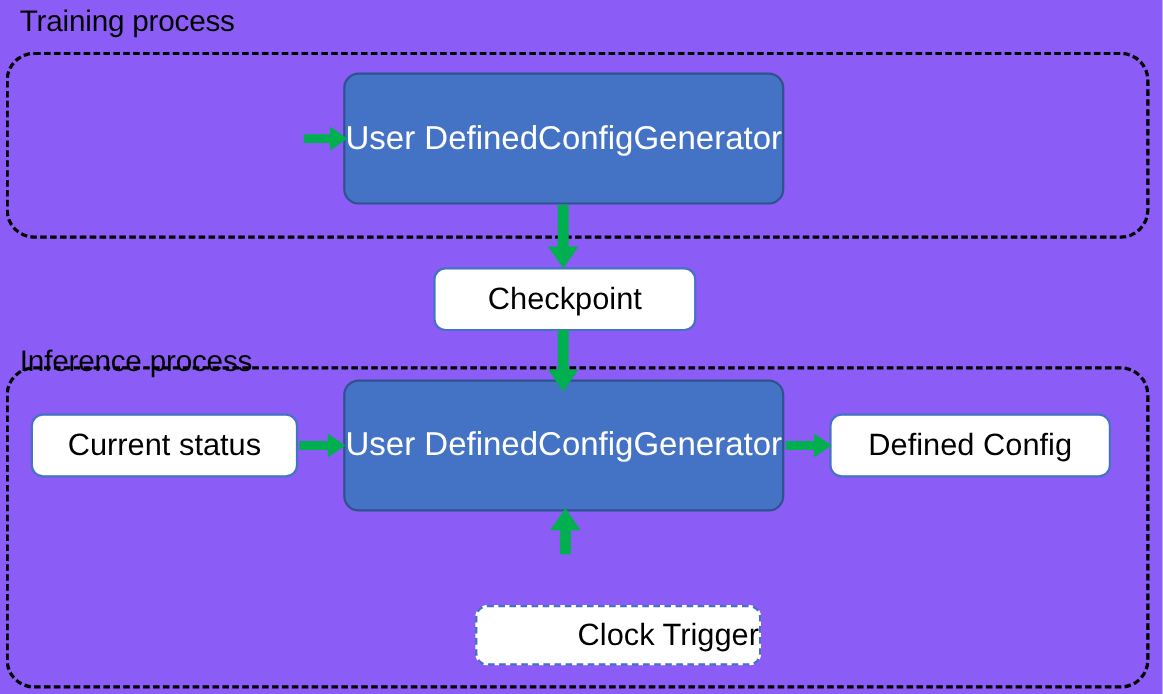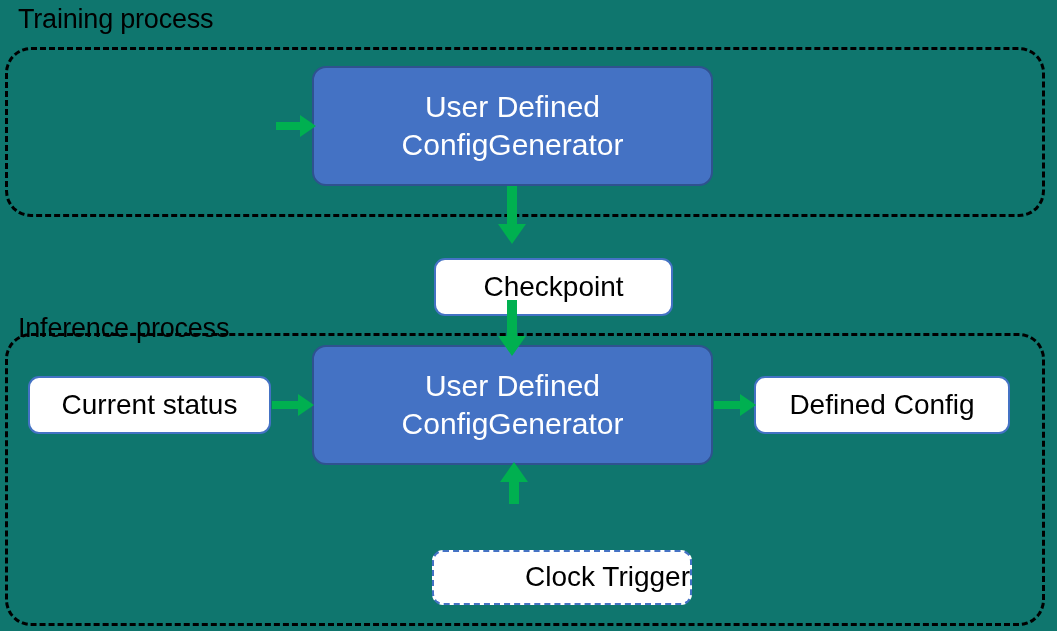--- a/index.html
+++ b/index.html
@@ -7,21 +7,21 @@
     padding: 0;
     background: #ffffff;
   }
   body {
     font-family: "Liberation Sans", "DejaVu Sans", sans-serif;
   }
   #canvas {
     position: relative;
     width: 1057px;
     height: 631px;
-    background: #0f766e;
+    background: #8b5cf6;
     overflow: hidden;
   }
 
   
   .section-label {
     position: absolute;
     font-size: 27px;
     line-height: 1;
     color: #000000;
     white-space: nowrap;
@@ -54,21 +54,21 @@
   }
 
   
   .proc-box {
     position: absolute;
     box-sizing: border-box;
     background: #4472C4;
     border: 2px solid #2F528F;
     border-radius: 14px;
     display: flex;
-    flex-direction: column;
+    flex-direction: row;
     align-items: center;
     justify-content: center;
     color: #ffffff;
     font-size: 30px;
     line-height: 1.28;
     white-space: nowrap;
   }
 
   
   .trigger-box {
@@ -115,21 +115,21 @@
     <span>User Defined</span>
     <span>ConfigGenerator</span>
   </div>
 
   <div class="arrow" style="left:498px; top:186px;">
     <svg width="28" height="58" viewBox="0 0 28 58">
       <path d="M9,0 L19,0 L19,38 L28,38 L14,58 L0,38 L9,38 Z" fill="#00B050"></path>
     </svg>
   </div>
 
-  <div class="node-box" style="left:394px; top:258px; width:239px; height:58px;margin-left:40px;">
+  <div class="node-box" style="left:394px; top:243px; width:239px; height:58px;">
     <span>Checkpoint</span>
   </div>
 
   <div class="arrow" style="left:498px; top:300px;">
     <svg width="28" height="56" viewBox="0 0 28 56">
       <path d="M9,0 L19,0 L19,36 L28,36 L14,56 L0,36 L9,36 Z" fill="#00B050"></path>
     </svg>
   </div>
 
   <div class="section-label" style="left:18px; top:283px;margin-top:32px;">Inference process</div>

